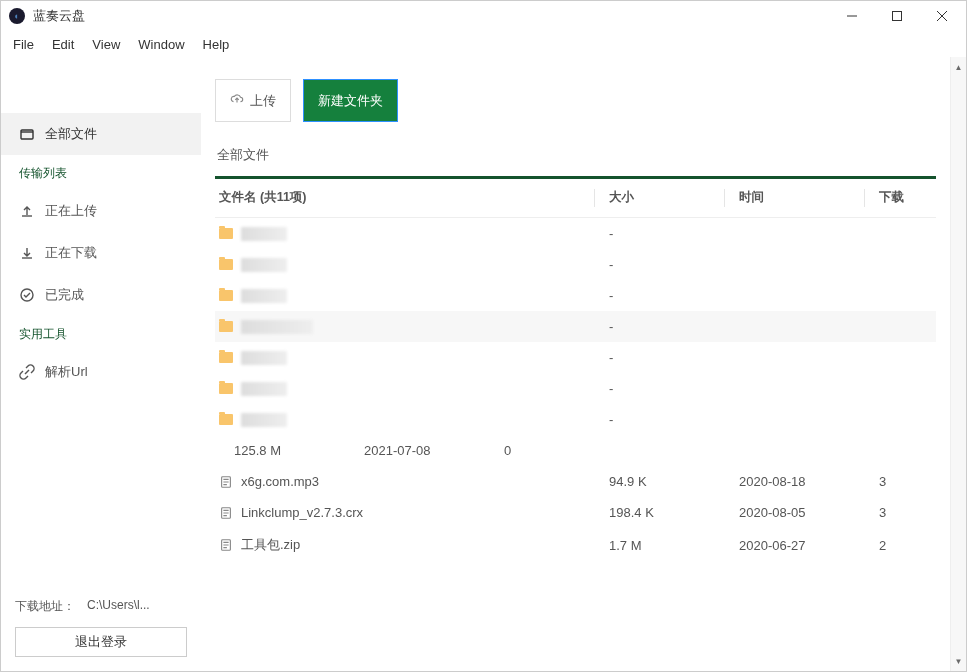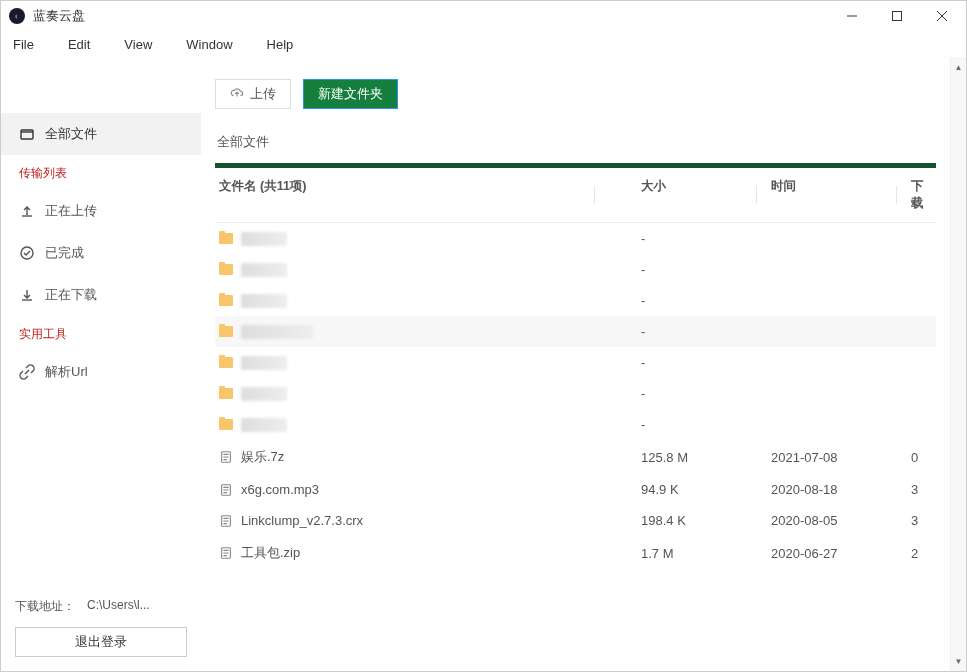--- a/index.html
+++ b/index.html
@@ -49,21 +49,21 @@
       justify-content: center;
       font-size: 11px;
       color: #333;
     }
     .win-btn svg { stroke: #333; fill: none; stroke-width: 1; }
     
     .menubar {
       height: 26px;
       display: flex;
       align-items: center;
-      gap: 18px;
+      gap: 2px;
       padding: 0 4px;
     }
     .menubar-item {
       padding: 3px 8px;
       color: #333;
     }
     
     .main {
       display: flex;
       height: calc(100% - 56px);
@@ -83,21 +83,21 @@
       padding: 12px 18px;
       color: #555;
       cursor: pointer;
     }
     .nav-item.active {
       background: #f2f2f2;
       color: #333;
     }
     .nav-section-label {
       padding: 10px 18px 8px;
-      color: #b91c1c;
+      color: #14532d;
       font-size: 12px;
     }
     .nav-icon {
       width: 16px;
       height: 16px;
       display: inline-flex;
       align-items: center;
       justify-content: center;
     }
     .nav-icon svg { stroke: currentColor; fill: none; stroke-width: 1.4; }
@@ -173,50 +173,50 @@
     }
     .toolbar {
       display: flex;
       gap: 12px;
       padding-bottom: 18px;
     }
     .btn {
       display: inline-flex;
       align-items: center;
       gap: 6px;
-      height: 30px;
+      height: 43px;
       padding: 0 14px;
       font-size: 13px;
       border: 1px solid #ddd;
       background: #fff;
       color: #555;
       cursor: pointer;
     }
     .btn-primary {
       background: #15803d;
       border-color: #2e90ff;
       color: #fff;
     }
     .breadcrumb {
       padding: 6px 2px 12px;
       color: #555;
     }
     
     .table-header {
       display: flex;
-      border-top: 5px solid #14532d;
+      border-top: 3px solid #14532d;
       border-bottom: 1px solid #eee;
       padding: 10px 4px;
       font-weight: bold;
       color: #555;
       font-size: 12.5px;
       position: relative;
     }
     .col-name { flex: 0 0 375px; }
-    .col-size { flex: 0 0 115px; margin-left: 32px; }
+    .col-size { flex: 0 0 115px; }
     .col-time { flex: 0 0 125px; }
     .col-dl { flex: 1; }
     .col-sep {
       width: 1px;
       height: 18px;
       background: #e5e5e5;
       margin-right: 14px;
       align-self: center;
     }
     .table-body {
@@ -327,34 +327,34 @@
         <svg width="16" height="16" viewBox="0 0 16 16">
             <path d="M8 12 V4 M5 7 L8 4 L11 7"></path>
             <path d="M3 13 H13"></path>
           </svg>
       </span>
       <span>正在上传</span>
     </div>
     <div class="nav-item">
       <span class="nav-icon">
         <svg width="16" height="16" viewBox="0 0 16 16">
+            <path d="M8 3 V11 M5 8 L8 11 L11 8"></path>
+            <path d="M3 13 H13"></path>
+          </svg>
+      </span>
+      <span>正在下载</span>
+    </div>
+    <div class="nav-item">
+      <span class="nav-icon">
+        <svg width="16" height="16" viewBox="0 0 16 16">
             <circle cx="8" cy="8" r="6"></circle>
             <path d="M5 8 L7 10 L11 6"></path>
           </svg>
       </span>
       <span>已完成</span>
-    </div>
-    <div class="nav-item">
-      <span class="nav-icon">
-        <svg width="16" height="16" viewBox="0 0 16 16">
-            <path d="M8 3 V11 M5 8 L8 11 L11 8"></path>
-            <path d="M3 13 H13"></path>
-          </svg>
-      </span>
-      <span>正在下载</span>
     </div>
     <div class="nav-section-label">实用工具</div>
     <div class="nav-item">
       <span class="nav-icon">
         <svg width="16" height="16" viewBox="0 0 16 16">
             <path d="M6 10 L10 6"></path>
             <path d="M7 4 L9 2 A3 3 0 0 1 14 7 L12 9"></path>
             <path d="M9 12 L7 14 A3 3 0 0 1 2 9 L4 7"></path>
           </svg>
       </span>
@@ -477,29 +477,20 @@
               <span class="blurred-name "></span>
             </div>
             <div style="width: 15px;"></div>
             <div class="col-size">-</div>
             <div style="width: 15px;"></div>
             <div class="col-time"></div>
             <div style="width: 15px;"></div>
             <div class="col-dl"></div>
           </div>
           <div class="row">
-            <div class="col-name">
-              <span class="file-icon">
-                <svg width="14" height="14" viewBox="0 0 16 16">
-                  <rect x="3" y="2" width="10" height="12" rx="1"></rect>
-                  <path d="M5 5 H11 M5 8 H11 M5 11 H9"></path>
-                </svg>
-              </span>
-              <span>娱乐.7z</span>
-            </div>
             <div style="width: 15px;"></div>
             <div class="col-size">125.8 M</div>
             <div style="width: 15px;"></div>
             <div class="col-time">2021-07-08</div>
             <div style="width: 15px;"></div>
             <div class="col-dl">0</div>
           </div>
           <div class="row">
             <div class="col-name">
               <span class="file-icon">

